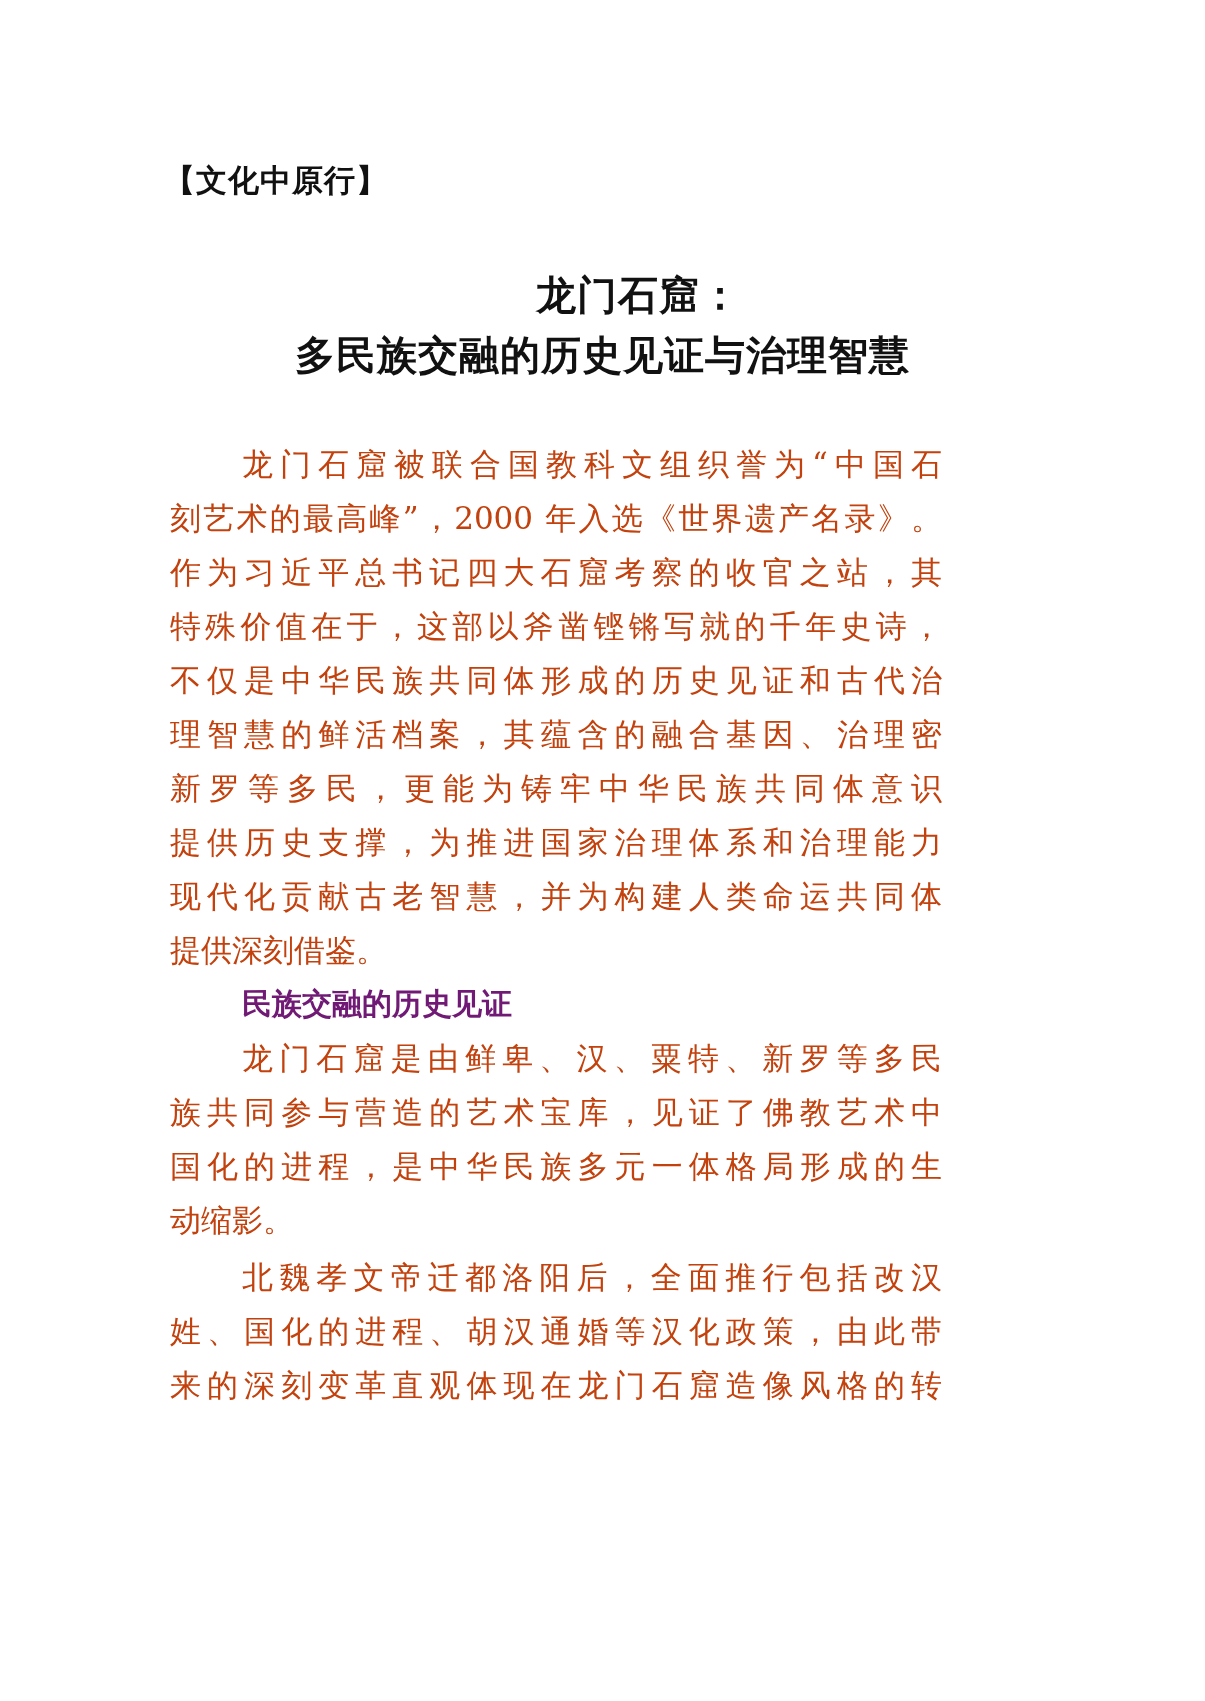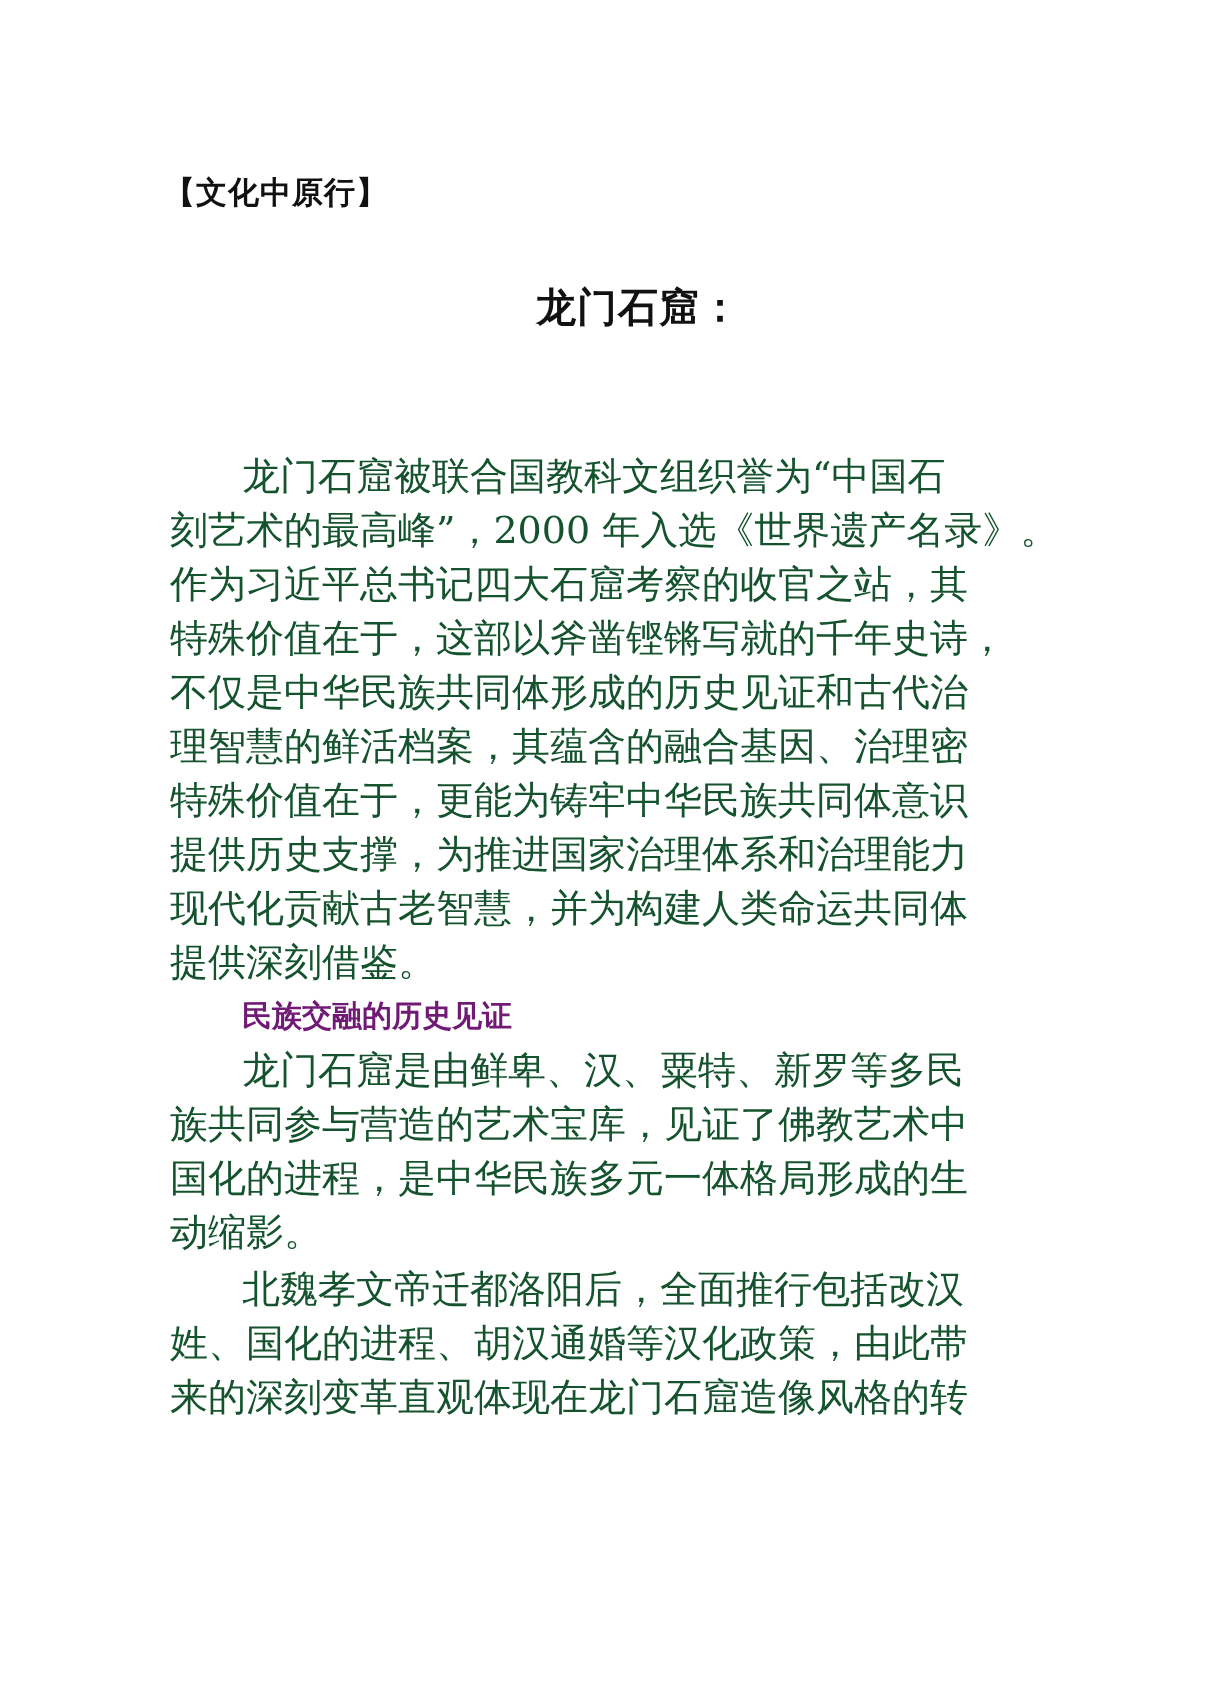--- a/index.html
+++ b/index.html
@@ -1,62 +1,63 @@
 <!DOCTYPE html>
 <html><head>
 <meta charset="utf-8">
 <style>
   html, body { margin: 0; padding: 0; background: #ffffff; }
   body { width: 1205px; height: 1701px; position: relative; overflow: hidden; color: #1a1a1a; }
-  .page { position: absolute; left: 0; top: 0; width: 1205px; height: 1323px; margin-top: 12px; }
+  .page { position: absolute; left: 0; top: 0; width: 1205px; height: 1323px; }
   .column-tag {
     position: absolute; left: 164px; top: 160px;
     font-family: "DejaVu Sans", sans-serif; font-weight: bold;
     font-size: 31px; letter-spacing: 1px; color: #111;
   }
   .title {
     position: absolute; left: 0; width: 1205px; text-align: center;
     font-family: "DejaVu Serif", serif; font-weight: bold; font-size: 40px;
     color: #111; letter-spacing: 1px;
   }
   .title.l1 { top: 268px; padding-left: 72px; box-sizing: border-box; }
   .title.l2 { top: 328px; }
   .line {
     position: absolute; left: 170px; width: 772px; height: 54px;
-    font-family: "DejaVu Serif", serif; font-size: 38px; line-height: 54px;
-    white-space: nowrap; text-align: justify; text-align-last: justify; color: #14532d;
+    font-family: "DejaVu Serif", serif; font-size: 31px; line-height: 54px;
+    white-space: nowrap; text-align: justify; text-align-last: justify; color: #c2410c;
   }
   .line.last { text-align-last: left; }
   .line.indent { left: 242px; width: 700px; }
   .subhead {
     position: absolute; left: 242px; height: 54px; line-height: 54px;
     font-family: "DejaVu Sans", sans-serif; font-weight: bold; font-size: 30px; color: #701a75;
   }
   .page-number {
     position: absolute; left: 0; width: 1205px; top: 1432px; text-align: center;
     font-family: "DejaVu Serif", serif; font-size: 22px; color: #222;
   }
 </style>
 </head>
 <body>
 
 <div class="page">
 
   <div class="column-tag">【文化中原行】</div>
 
   <div class="title l1">龙门石窟：</div>
+  <div class="title l2">多民族交融的历史见证与治理智慧</div>
 
   <div>
     <div class="line indent" style="top:437px">龙门石窟被联合国教科文组织誉为“中国石</div>
     <div class="line" style="top:491px">刻艺术的最高峰”，2000 年入选《世界遗产名录》。</div>
     <div class="line" style="top:545px">作为习近平总书记四大石窟考察的收官之站，其</div>
     <div class="line" style="top:599px">特殊价值在于，这部以斧凿铿锵写就的千年史诗，</div>
     <div class="line" style="top:653px">不仅是中华民族共同体形成的历史见证和古代治</div>
     <div class="line" style="top:707px">理智慧的鲜活档案，其蕴含的融合基因、治理密</div>
-    <div class="line" style="top:761px">特殊价值在于，更能为铸牢中华民族共同体意识</div>
+    <div class="line" style="top:761px">新罗等多民，更能为铸牢中华民族共同体意识</div>
     <div class="line" style="top:815px">提供历史支撑，为推进国家治理体系和治理能力</div>
     <div class="line" style="top:869px">现代化贡献古老智慧，并为构建人类命运共同体</div>
     <div class="line last" style="top:923px">提供深刻借鉴。</div>
   </div>
 
   <div class="subhead" style="top:977px">民族交融的历史见证</div>
 
   <div>
     <div class="line indent" style="top:1031px">龙门石窟是由鲜卑、汉、粟特、新罗等多民</div>
     <div class="line" style="top:1085px">族共同参与营造的艺术宝库，见证了佛教艺术中</div>

